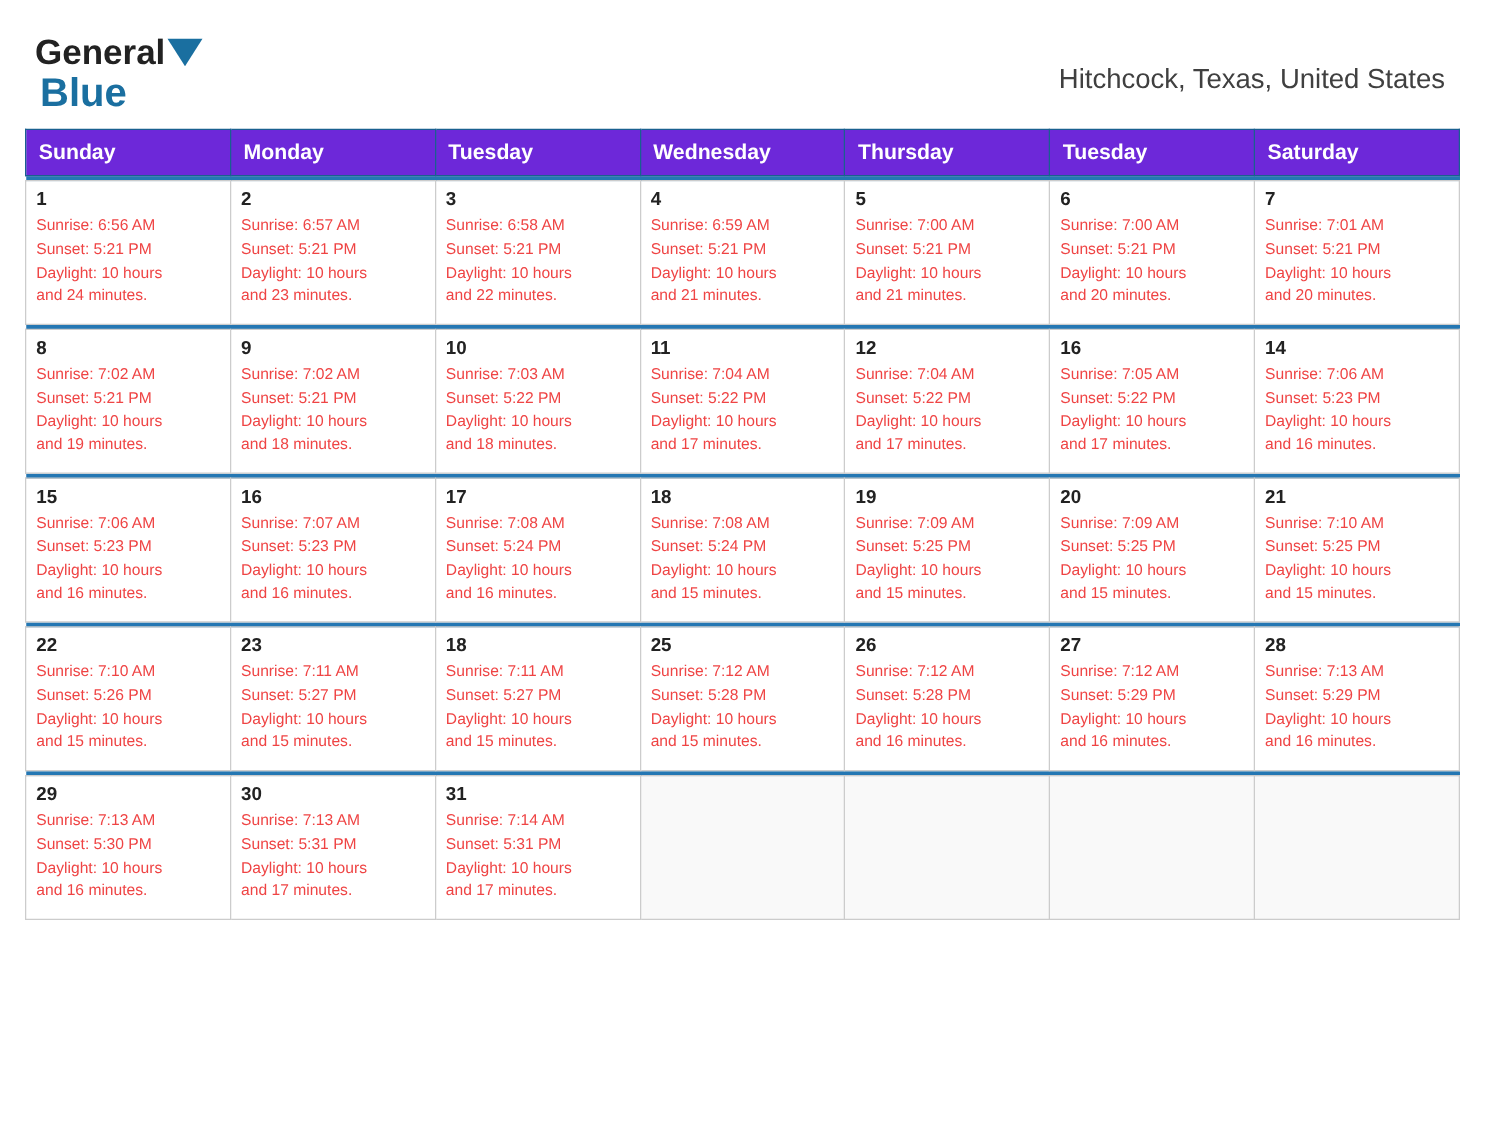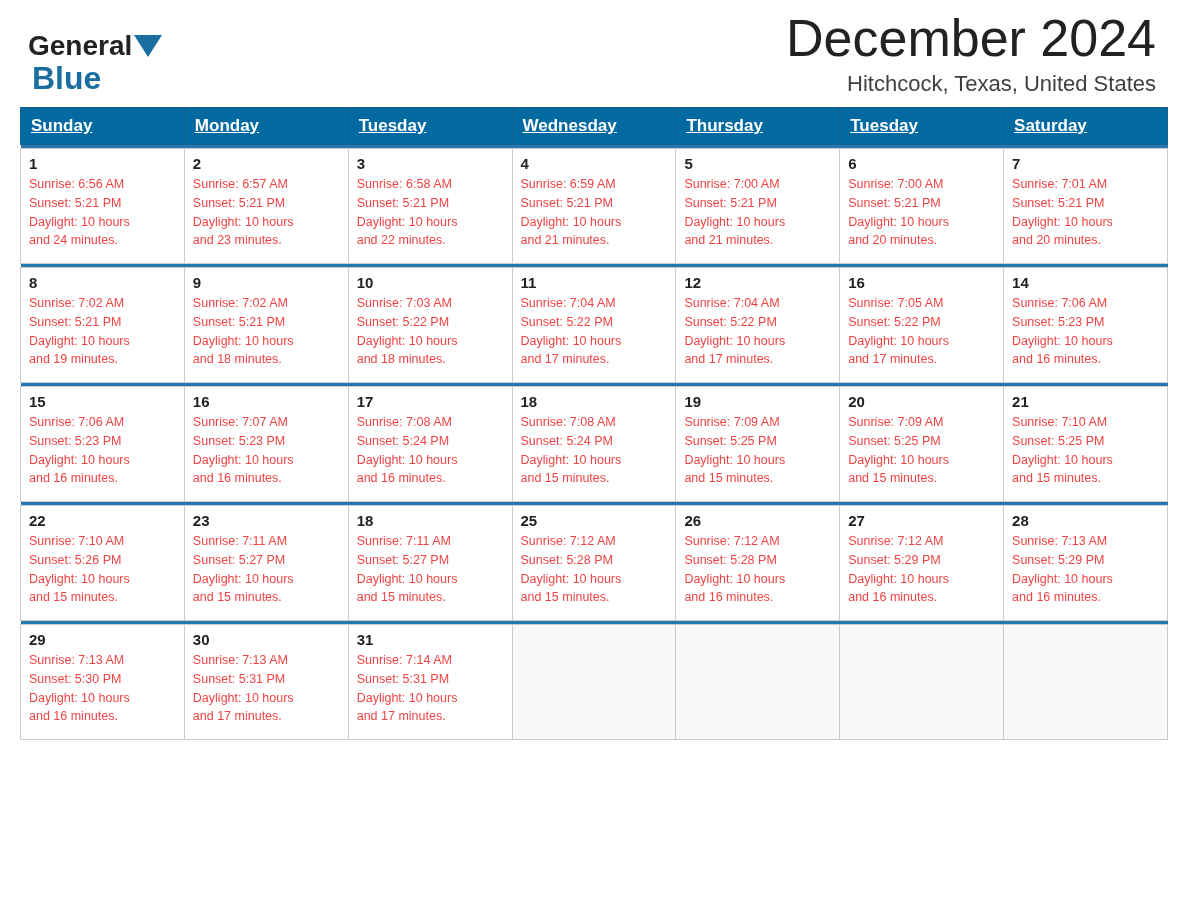--- a/index.html
+++ b/index.html
@@ -5,23 +5,23 @@
     * { box-sizing: border-box; margin: 0; padding: 0; }
     body {
       font-family: Arial, Helvetica, sans-serif;
       background: #fff;
       color: #222;
       width: 1188px;
       min-height: 918px;
     }
     .header {
       display: flex;
-      align-items: flex-end;
+      align-items: center;
       justify-content: space-between;
-      padding: 10px 32px 10px 28px;
+      padding: 28px 32px 10px 28px;
     }
     .logo {
       display: flex;
       flex-direction: column;
       align-items: flex-start;
     }
     .logo-text {
       font-size: 28px;
       font-weight: bold;
       color: #222;
@@ -63,28 +63,27 @@
     }
     .calendar-wrapper {
       padding: 0 20px 20px 20px;
     }
     table {
       width: 100%;
       border-collapse: collapse;
       table-layout: fixed;
     }
     thead tr th {
-      background-color: #0369a1;
+      background-color: #6d28d9;
       color: #fff;
       font-size: 17px;
       font-weight: bold;
       padding: 8px 10px;
       text-align: left;
       border: 1px solid #1a6090;
-      text-decoration: underline;
     }
     tbody tr td {
       vertical-align: top;
       padding: 6px 8px 10px 8px;
       border: 1px solid #ccc;
       font-size: 13px;
       color: #333;
       background: #fff;
       min-height: 90px;
       height: 115px;
@@ -119,21 +118,20 @@
     <div class="logo">
       <div class="logo-text">
         <span class="logo-general">General</span>
         <span class="logo-triangle"></span>
       </div>
       <div style="margin-left:4px;">
         <span class="logo-blue">Blue</span>
       </div>
     </div>
     <div class="title-area">
-      <div class="month-title">December 2024</div>
       <div class="location-title">Hitchcock, Texas, United States</div>
     </div>
   </div>
 
   <div class="calendar-wrapper">
     <table>
       <thead>
         <tr>
         <th>Sunday</th>
             <th>Monday</th>

